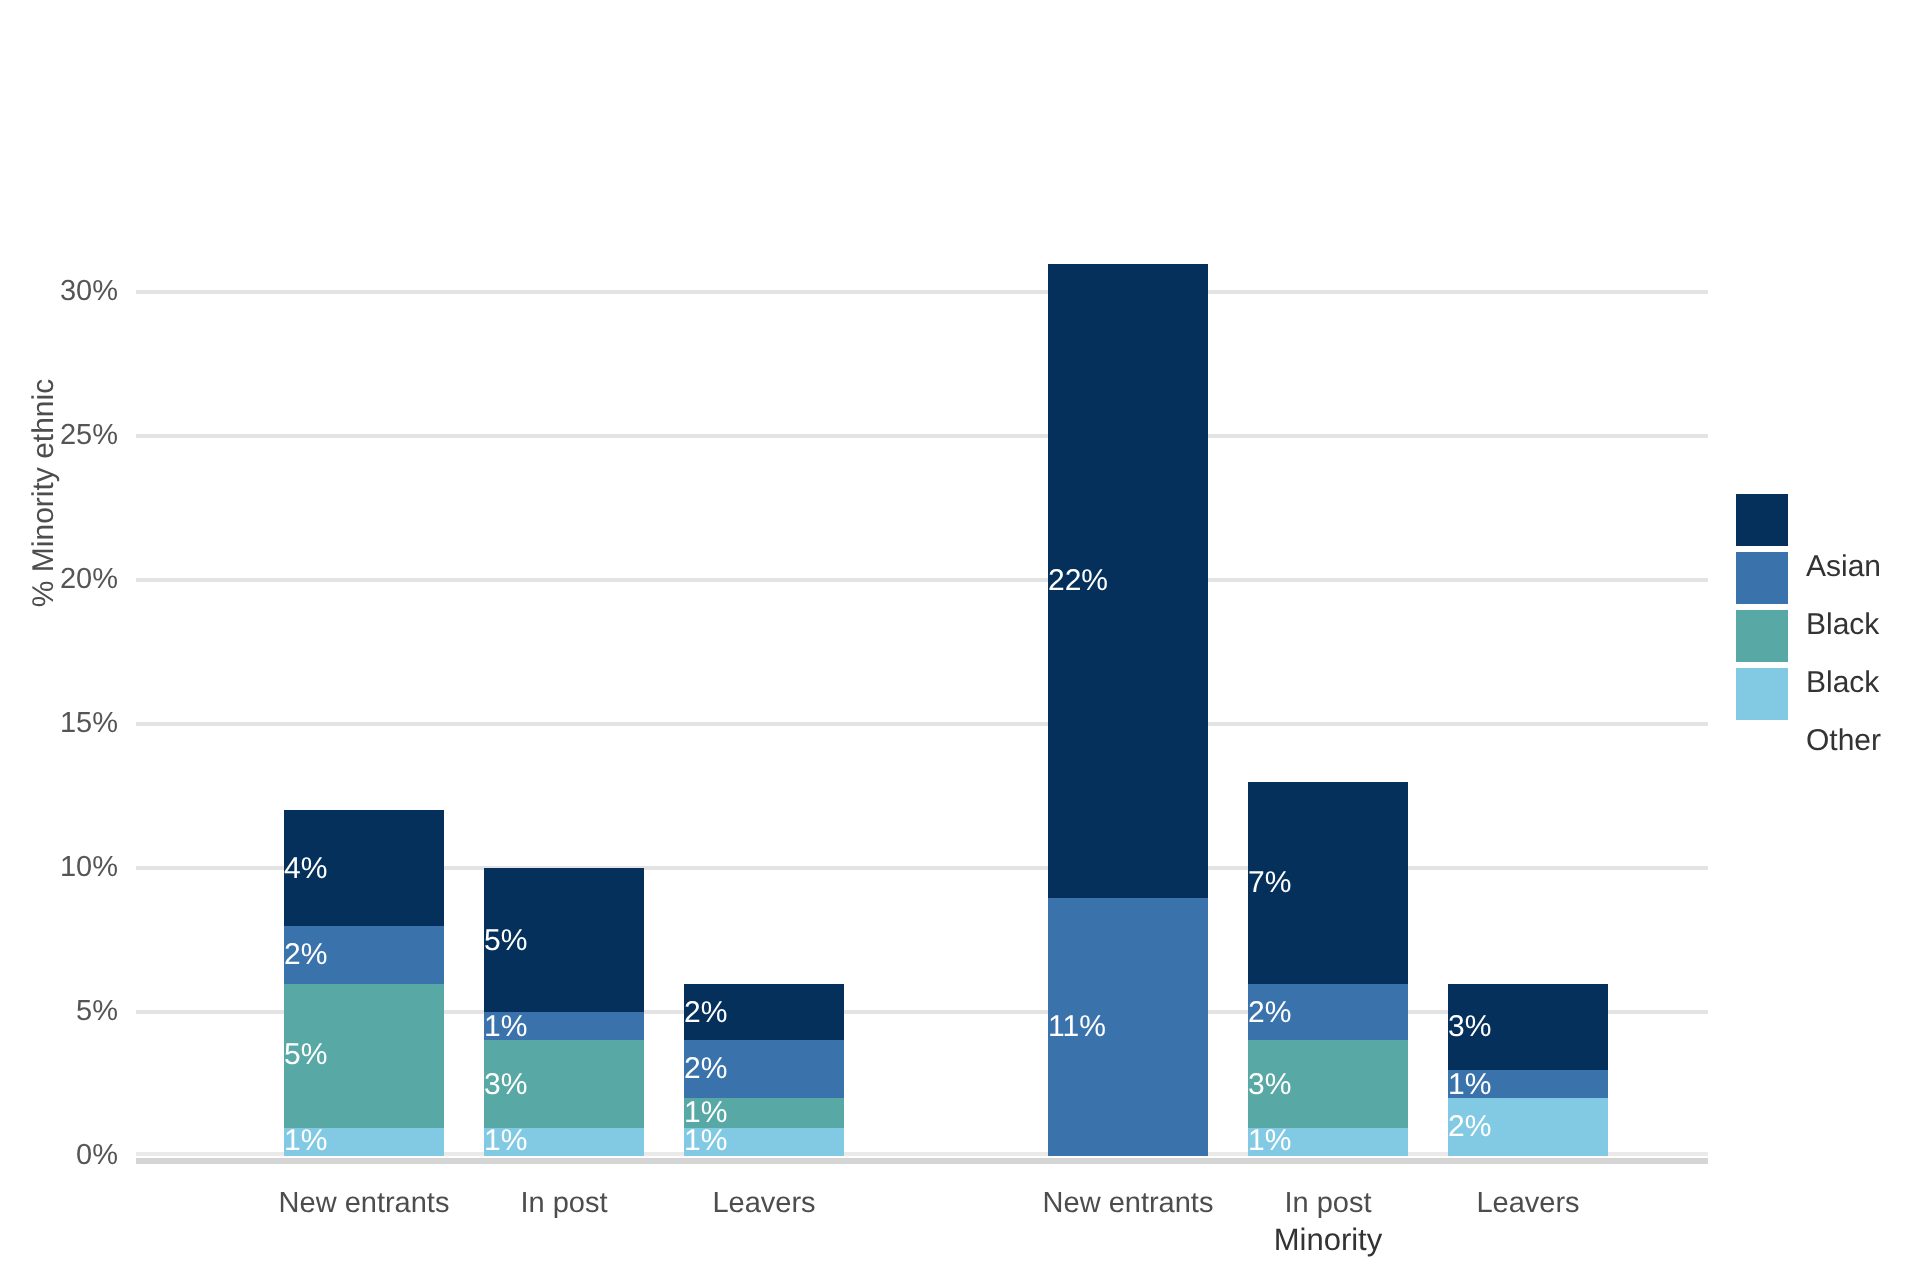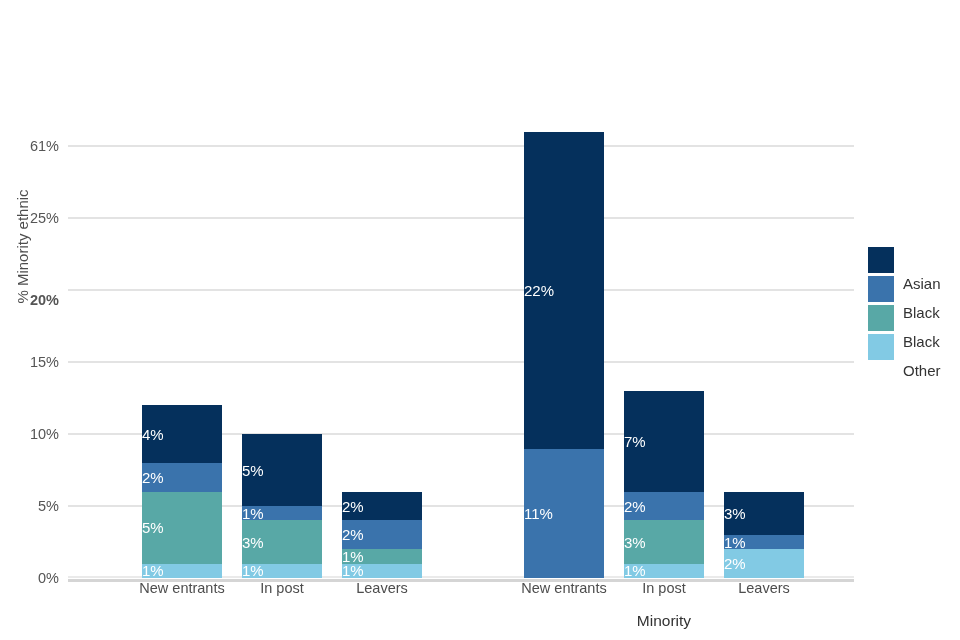--- a/index.html
+++ b/index.html
@@ -103,21 +103,21 @@
     box-sizing: border-box;
   }
   .segment span {
     line-height: 1;
     white-space: nowrap;
   }
 
   
   .x-tick-label {
     position: absolute;
-    top: 580px;
+    top: 594px;
     width: 140px;
     text-align: center;
     font-size: 14.5px;
     color: #4d4d4d;
     white-space: nowrap;
   }
   .x-group-label {
     position: absolute;
     top: 612px;
     width: 200px;
@@ -156,25 +156,25 @@
 
 <div id="chart-root">
 
   <div class="y-axis-title">% Minority ethnic</div>
 
   <div class="plot-area" id="plot-area">
 
     <div class="baseline"></div>
     <div class="baseline-inner"></div>
   <div class="gridline" style="top: 125px;"></div>
-      <div class="y-tick-label" style="top: 126px;">61%</div>
+      <div class="y-tick-label" style="top: 126px;">30%</div>
       <div class="gridline" style="top: 197px;"></div>
       <div class="y-tick-label" style="top: 198px;">25%</div>
       <div class="gridline" style="top: 269px;"></div>
-      <div class="y-tick-label" style="top: 280px; font-weight: bold;">20%</div>
+      <div class="y-tick-label" style="top: 270px;">20%</div>
       <div class="gridline" style="top: 341px;"></div>
       <div class="y-tick-label" style="top: 342px;">15%</div>
       <div class="gridline" style="top: 413px;"></div>
       <div class="y-tick-label" style="top: 414px;">10%</div>
       <div class="gridline" style="top: 485px;"></div>
       <div class="y-tick-label" style="top: 486px;">5%</div>
       <div class="y-tick-label" style="top: 558px;">0%</div>
       <div class="bar" style="left: 74px; width: 80px; height: 172.8px;">
         <div class="segment" style="height: 57.6px; background: rgb(5, 48, 92);">
           <span>4%</span>

